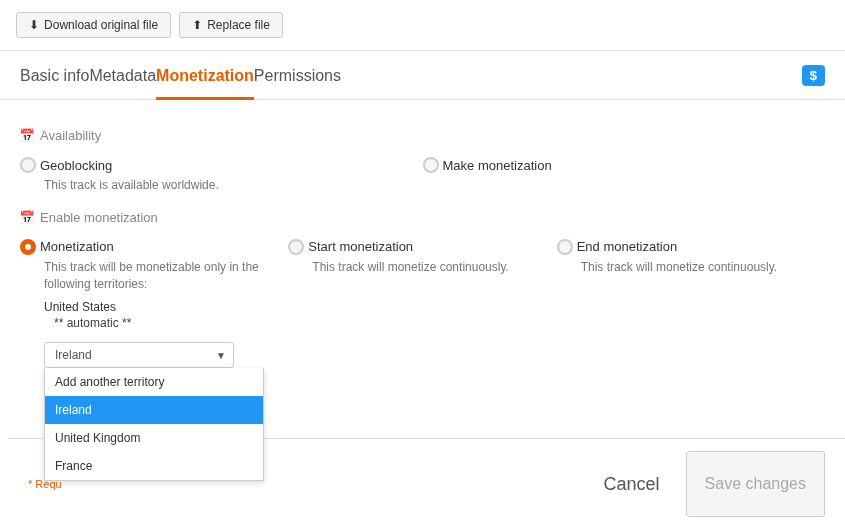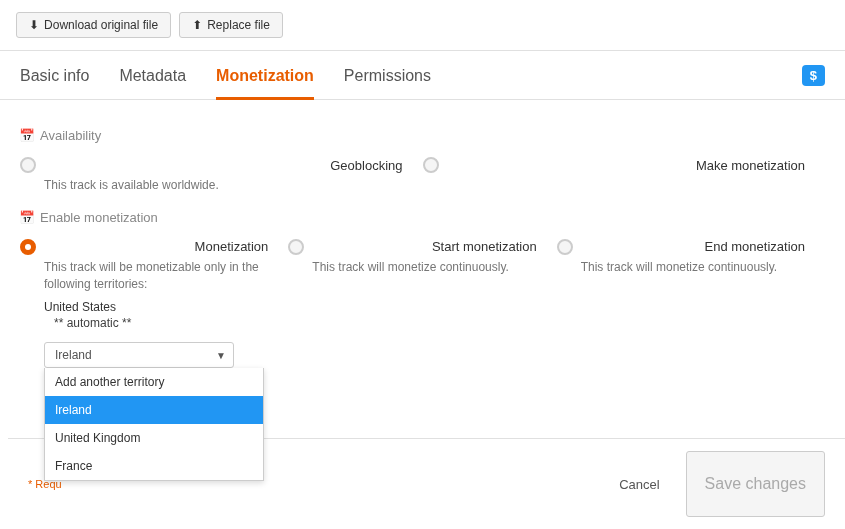--- a/index.html
+++ b/index.html
@@ -24,21 +24,20 @@
       font-size: 12px;
       color: #333;
     }
 
     
     .tabs {
       display: flex;
       align-items: center;
       padding: 0 20px;
       border-bottom: 1px solid #e0e0e0;
-      gap: 30px;
     }
     .tab {
       padding: 16px 0 12px;
       cursor: pointer;
       font-size: 16px;
       color: #555;
       border-bottom: 3px solid transparent;
       margin-bottom: -1px;
     }
     .tab.active {
@@ -87,21 +86,20 @@
     }
     .option-col {
       flex: 1;
       padding-right: 20px;
     }
     .option-title {
       display: flex;
       align-items: center;
       gap: 4px;
       margin-bottom: 4px;
-      justify-content: space-between;
     }
     .radio-circle {
       width: 16px;
       height: 16px;
       border-radius: 50%;
       border: 2px solid #ccc;
       background: #f5f5f5;
       flex-shrink: 0;
       display: flex;
       align-items: center;
@@ -215,21 +213,21 @@
     .required-note {
       font-size: 11px;
       color: #e85d00;
       margin-right: auto;
     }
     .btn-cancel {
       padding: 6px 16px;
       border: none;
       background: none;
       cursor: pointer;
-      font-size: 13px;
+      font-size: 18px;
       color: #555;
     }
     .btn-save {
       padding: 23px 18px;
       border: 1px solid #ccc;
       border-radius: 3px;
       background: #f5f5f5;
       cursor: pointer;
       font-size: 16px;
       color: #aaa;

